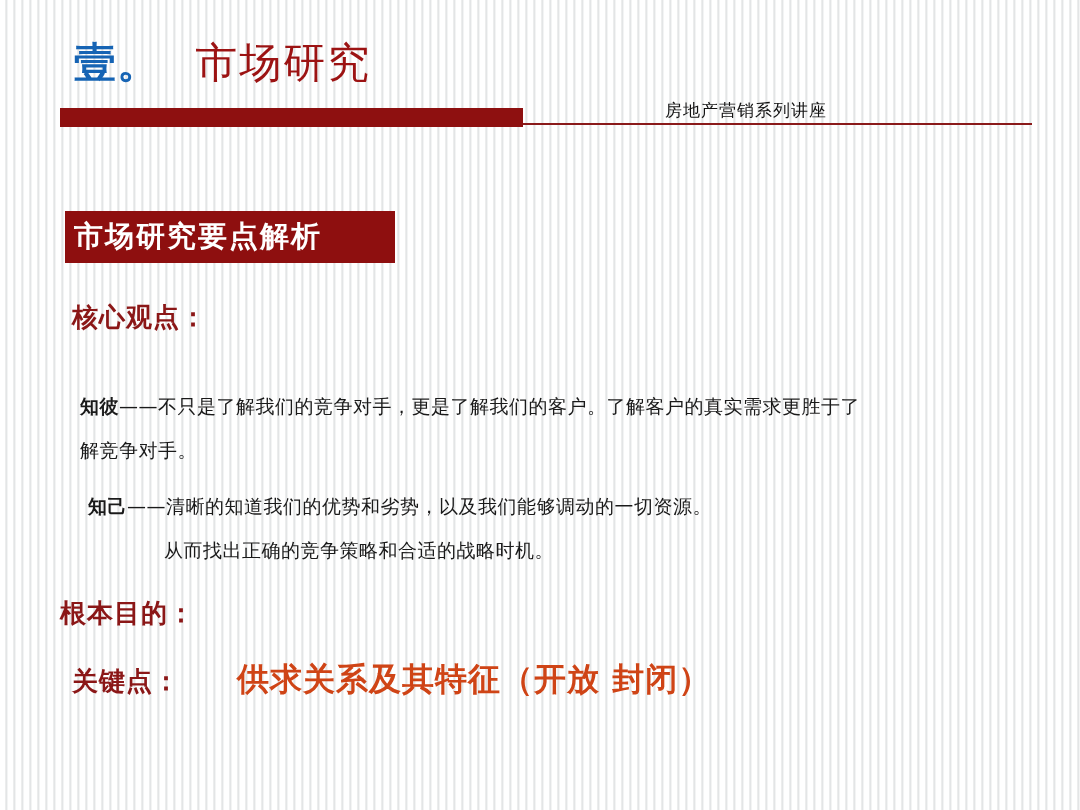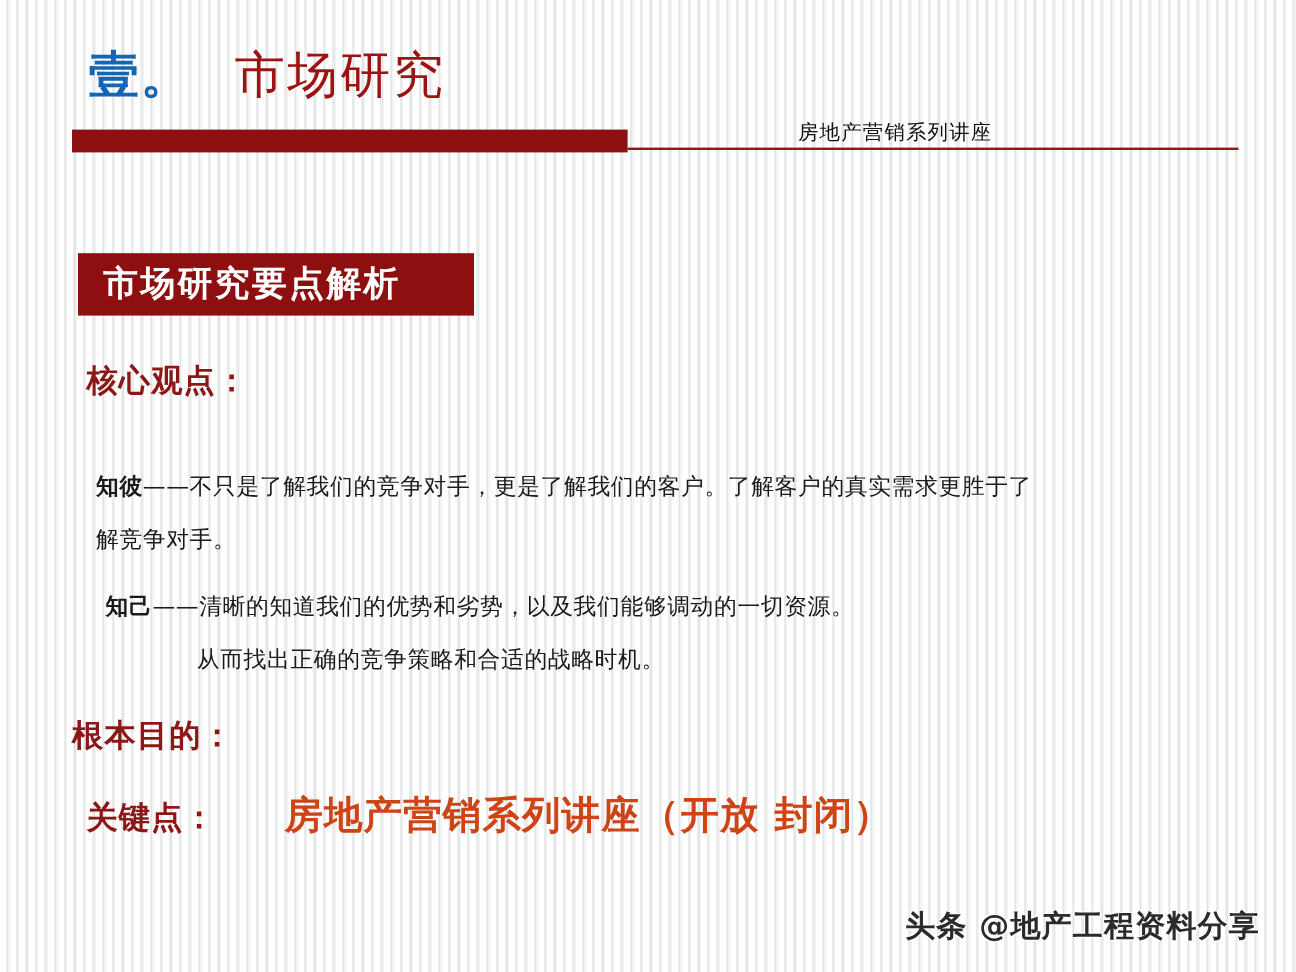--- a/index.html
+++ b/index.html
@@ -70,21 +70,21 @@
     position:absolute; left:65px; top:211px;
     width:330px; height:52px;
     background:#8e0f0f;
     display:flex; align-items:center;
   }
   .banner-label {
     color:#ffffff;
     font-family:"DejaVu Serif", serif;
     font-size:29px; font-weight:bold;
     letter-spacing:2px;
-    padding-left:21px;
+    padding-left:9px;
     white-space:nowrap;
   }
 
   
   .row-hl {
     position:absolute;
     display:flex; align-items:baseline;
     white-space:nowrap;
   }
   .hl-label {
@@ -172,18 +172,17 @@
     <b>知己</b><span>——清晰的知道我们的优势和劣势，以及我们能够调动的一切资源。</span>
     <span class="para-indent">从而找出正确的竞争策略和合适的战略时机。</span>
   </div>
 
   <div class="row-hl" id="row-purpose">
     <span class="hl-label">根本目的：</span>
   </div>
 
   <div class="row-hl" id="row-key">
     <span class="hl-label">关键点：</span>
-    <span class="hl-value">房地产营销系列讲座（开放 封闭）</span>
+    <span class="hl-value">供求关系及其特征（开放 封闭）</span>
   </div>
 
-  <div class="watermark">头条 @地产工程资料分享</div>
 
 </div>
 
 </body></html>

